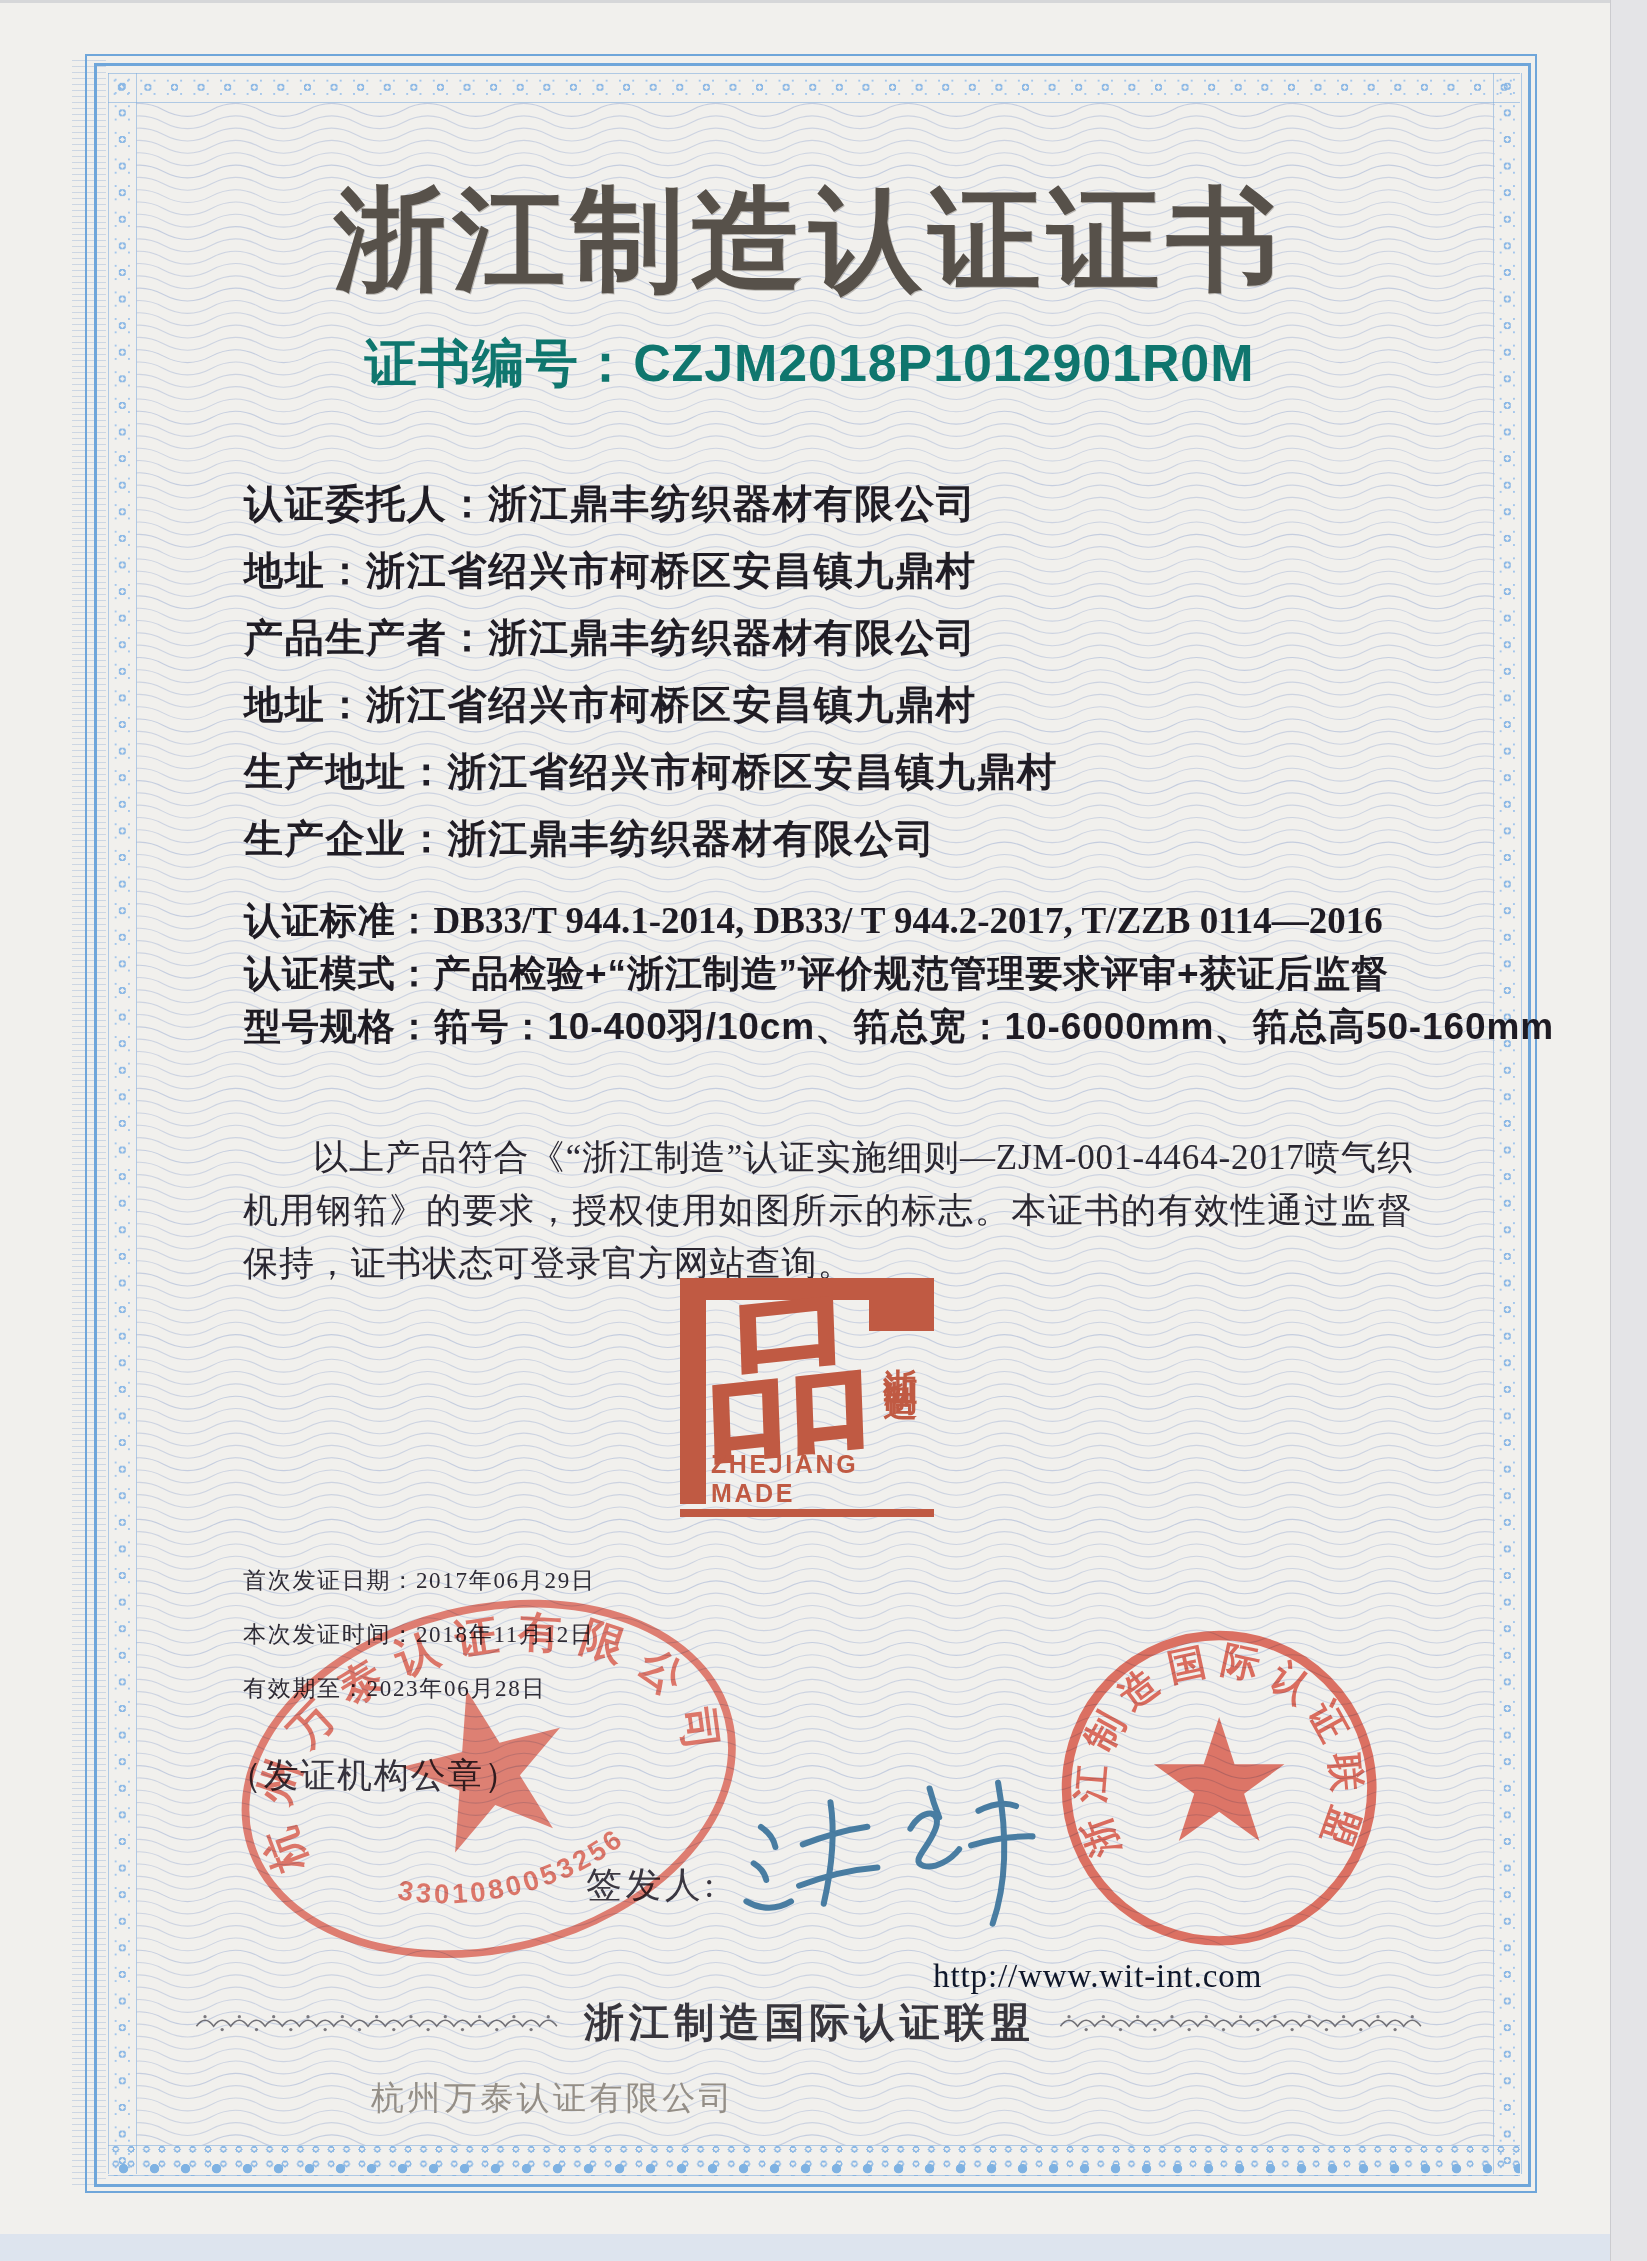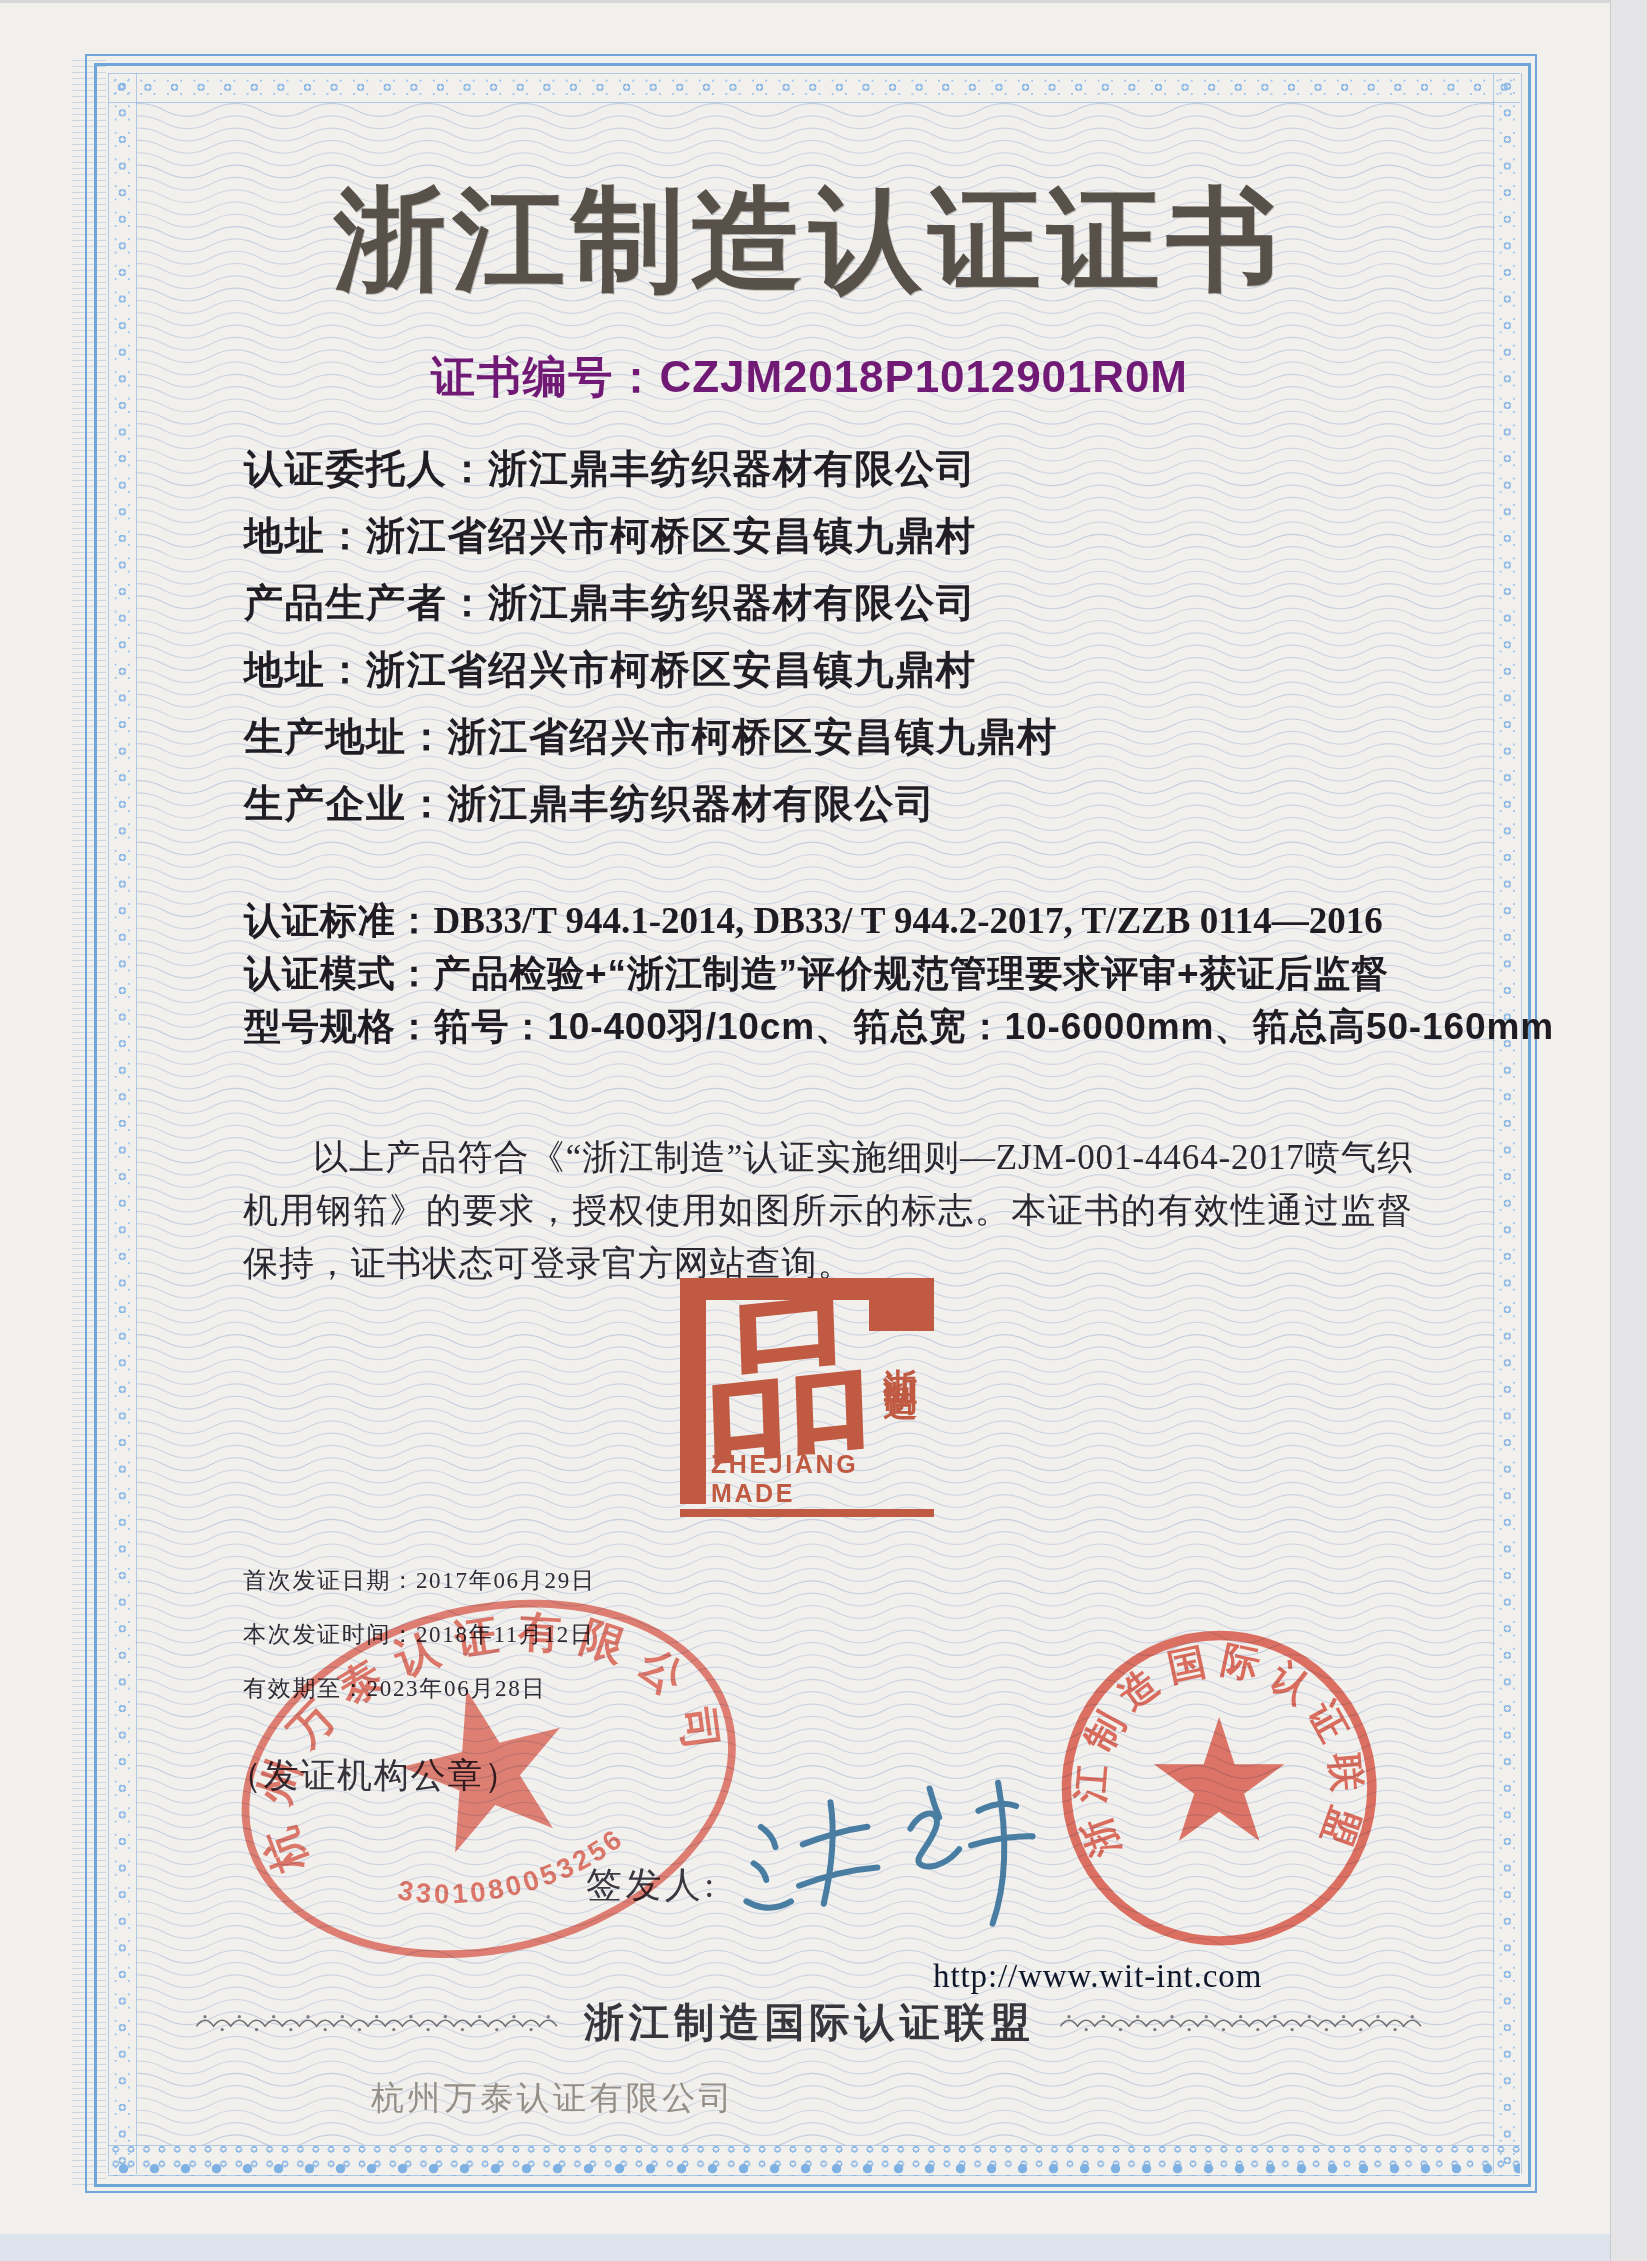--- a/index.html
+++ b/index.html
@@ -35,25 +35,25 @@
       radial-gradient(circle at 50% 22%, rgba(255,255,255,0) 0 1.7px, #8ab7e5 1.7px 3.4px, rgba(138,183,229,0) 3.4px);
      background-size:31px 29px,15.4px 14.6px;
      border-top:0.9px solid rgba(120,170,220,.55);border-bottom:0.9px solid rgba(120,170,220,.55);}
 
   .waves-clip{left:136px;top:103px;width:1359px;height:2042px;overflow:hidden;}
 
   
   .title{left:94px;top:172px;width:1431px;text-align:center;
      font-family:"Liberation Serif",serif;font-weight:700;font-size:112px;line-height:137px;
      letter-spacing:6.9px;color:#57514a;text-shadow:0.9px 0.9px 0 rgba(87,81,74,.35);}
-  .cert-line{left:94px;top:348px;width:1431px;text-align:center;
-     font-size:44px;font-weight:700;color:#701a75;letter-spacing:1.7px;}
+  .cert-line{left:94px;top:329px;width:1431px;text-align:center;
+     font-size:52px;font-weight:700;color:#0f766e;letter-spacing:1.7px;}
   .cert-line .num{font-family:"Liberation Sans",sans-serif;letter-spacing:0.9px;}
 
-  .fields{left:244px;top:435px;}
+  .fields{left:244px;top:470px;}
   .frow{height:67px;line-height:67px;font-size:39px;font-weight:700;color:#201d25;letter-spacing:1.7px;white-space:nowrap;}
 
   .specs{left:244px;top:894px;}
   .srow{height:53px;line-height:53px;font-size:37px;font-weight:700;color:#1e1b23;letter-spacing:0.9px;white-space:nowrap;}
   .srow .serif-val{font-family:"Liberation Serif",serif;font-weight:600;letter-spacing:0;}
 
   .paragraph{left:243px;top:1131px;width:1170px;
      font-family:"Liberation Serif",serif;font-size:35px;line-height:53px;color:#2a2731;
      text-align:justify;text-indent:2em;letter-spacing:0.9px;margin:0;}
 

